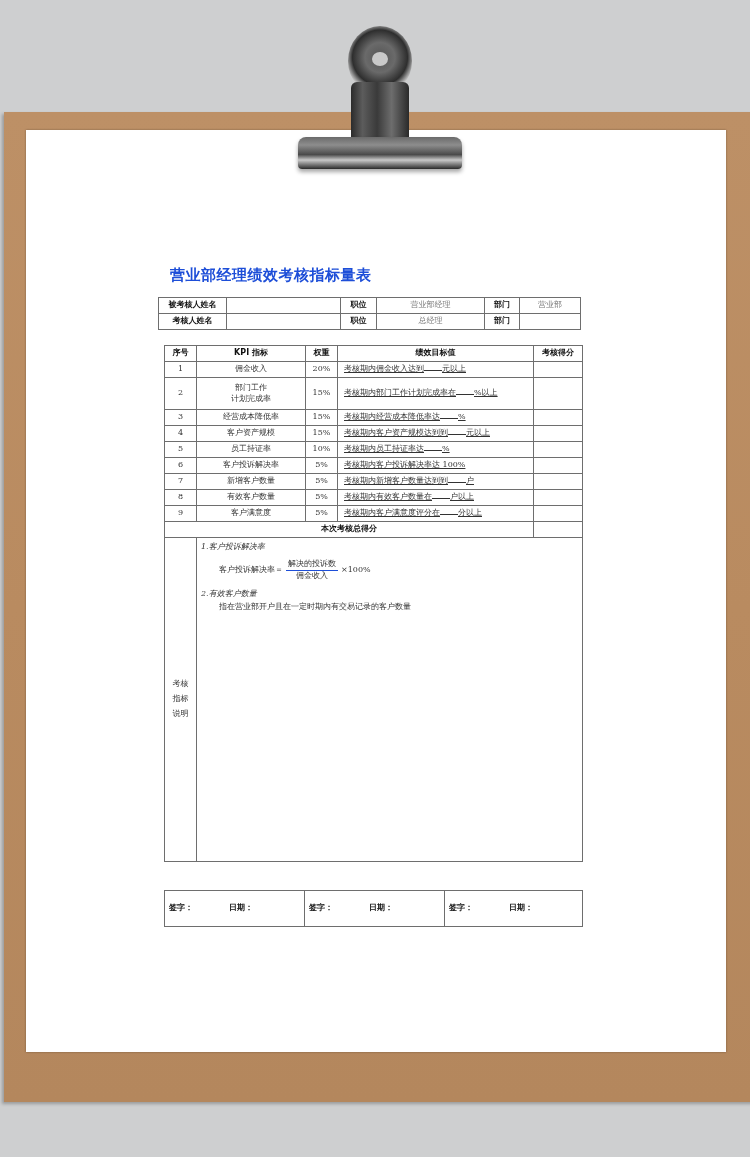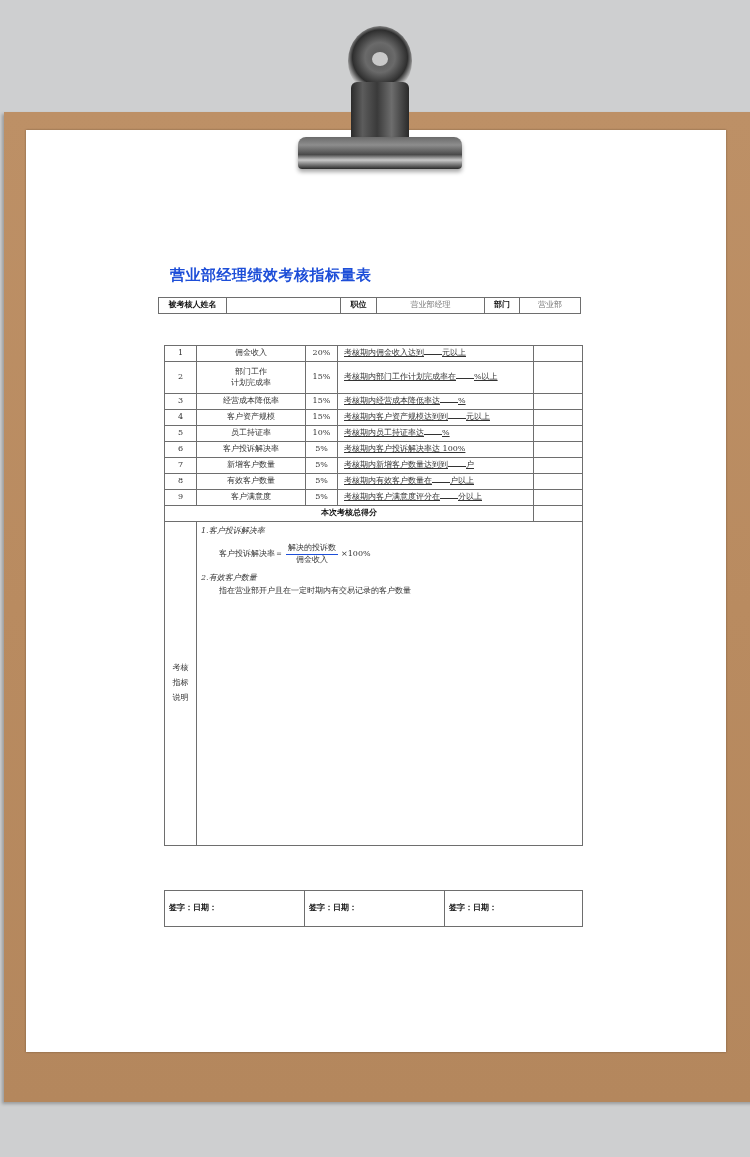--- a/index.html
+++ b/index.html
@@ -63,21 +63,21 @@
     .note-h { padding: 4px 0 0 4px; font-style: italic; }
     .formula { display: flex; align-items: center; padding: 6px 0 0 22px; }
     .frac { display: inline-flex; flex-direction: column; align-items: center; margin: 0 3px; }
     .frac .num { border-bottom: 1px solid #1d4ed8; padding: 0 2px; }
     .note-p { padding: 2px 0 0 22px; }
 
     .sign-table { left: 164px; top: 890px; width: 418px; }
     .sign-table td { height: 23px; }
     .sign-table tr.sig td { height: 35px; }
     .sig-cell { text-align: left !important; padding-left: 4px !important; }
-    .sig-cell span.date { }
+    .sig-cell span.date { margin-left: 36px; }
   </style>
 </head>
 <body>
 
 <div class="board"></div>
 <div class="paper"></div>
 
 <div class="clip">
   <div class="ring"></div>
   <div class="hole"></div>
@@ -98,32 +98,47 @@
     </colgroup>
   <tbody>
       <tr>
     <td class="b">被考核人姓名</td>
     <td></td>
     <td class="b">职位</td>
     <td class="gray">营业部经理</td>
     <td class="b">部门</td>
     <td class="gray">营业部</td>
   </tr>
+  <tr>
+    <td class="b">考核人姓名</td>
+    <td></td>
+    <td class="b">职位</td>
+    <td class="gray">总经理</td>
+    <td class="b">部门</td>
+    <td class="gray"></td>
+  </tr>
 </tbody>
   </table>
 
 <table class="kpi-table">
   <colgroup>
       <col style="width:32px">
       <col style="width:109px">
       <col style="width:32px">
       <col style="width:196px">
       <col style="width:49px">
     </colgroup>
   <tbody>
+      <tr class="r1">
+    <td class="b">序号</td>
+    <td class="b">KPI 指标</td>
+    <td class="b">权重</td>
+    <td class="b">绩效目标值</td>
+    <td class="b">考核得分</td>
+  </tr>
   <tr class="r1">
     <td>1</td>
     <td>佣金收入</td>
     <td>20%</td>
     <td class="l"><span>考核期内佣金收入达到</span><span class="blank"></span><span>元以上</span></td>
     <td></td>
   </tr>
   <tr class="r2">
     <td>2</td>
     <td>

